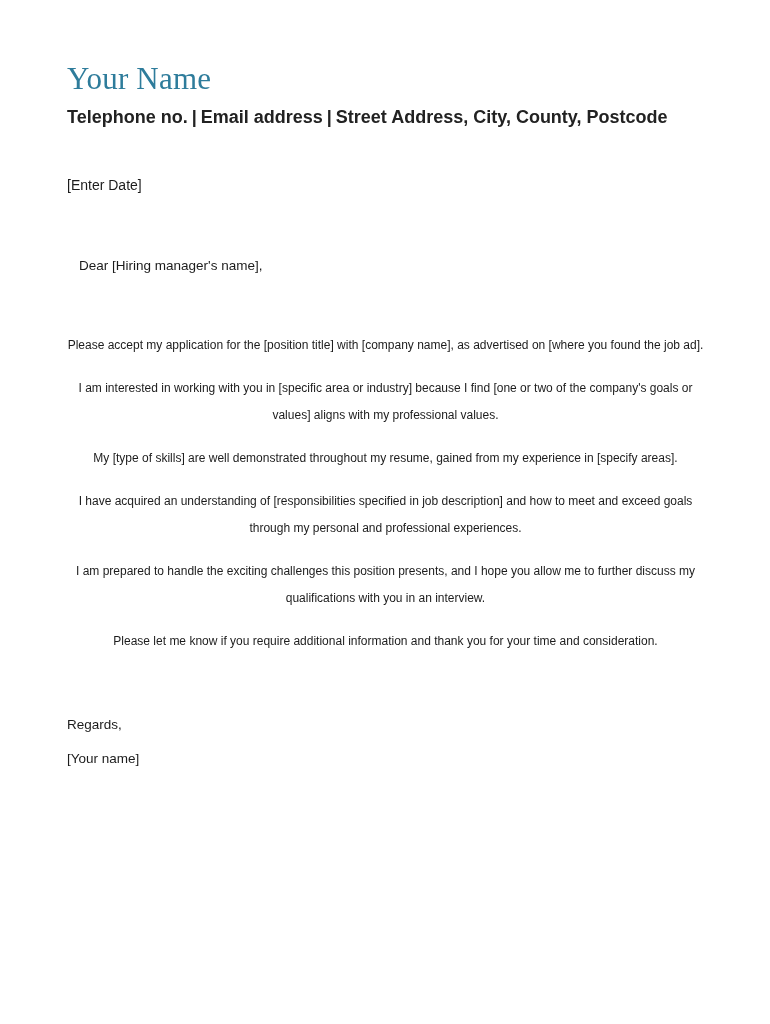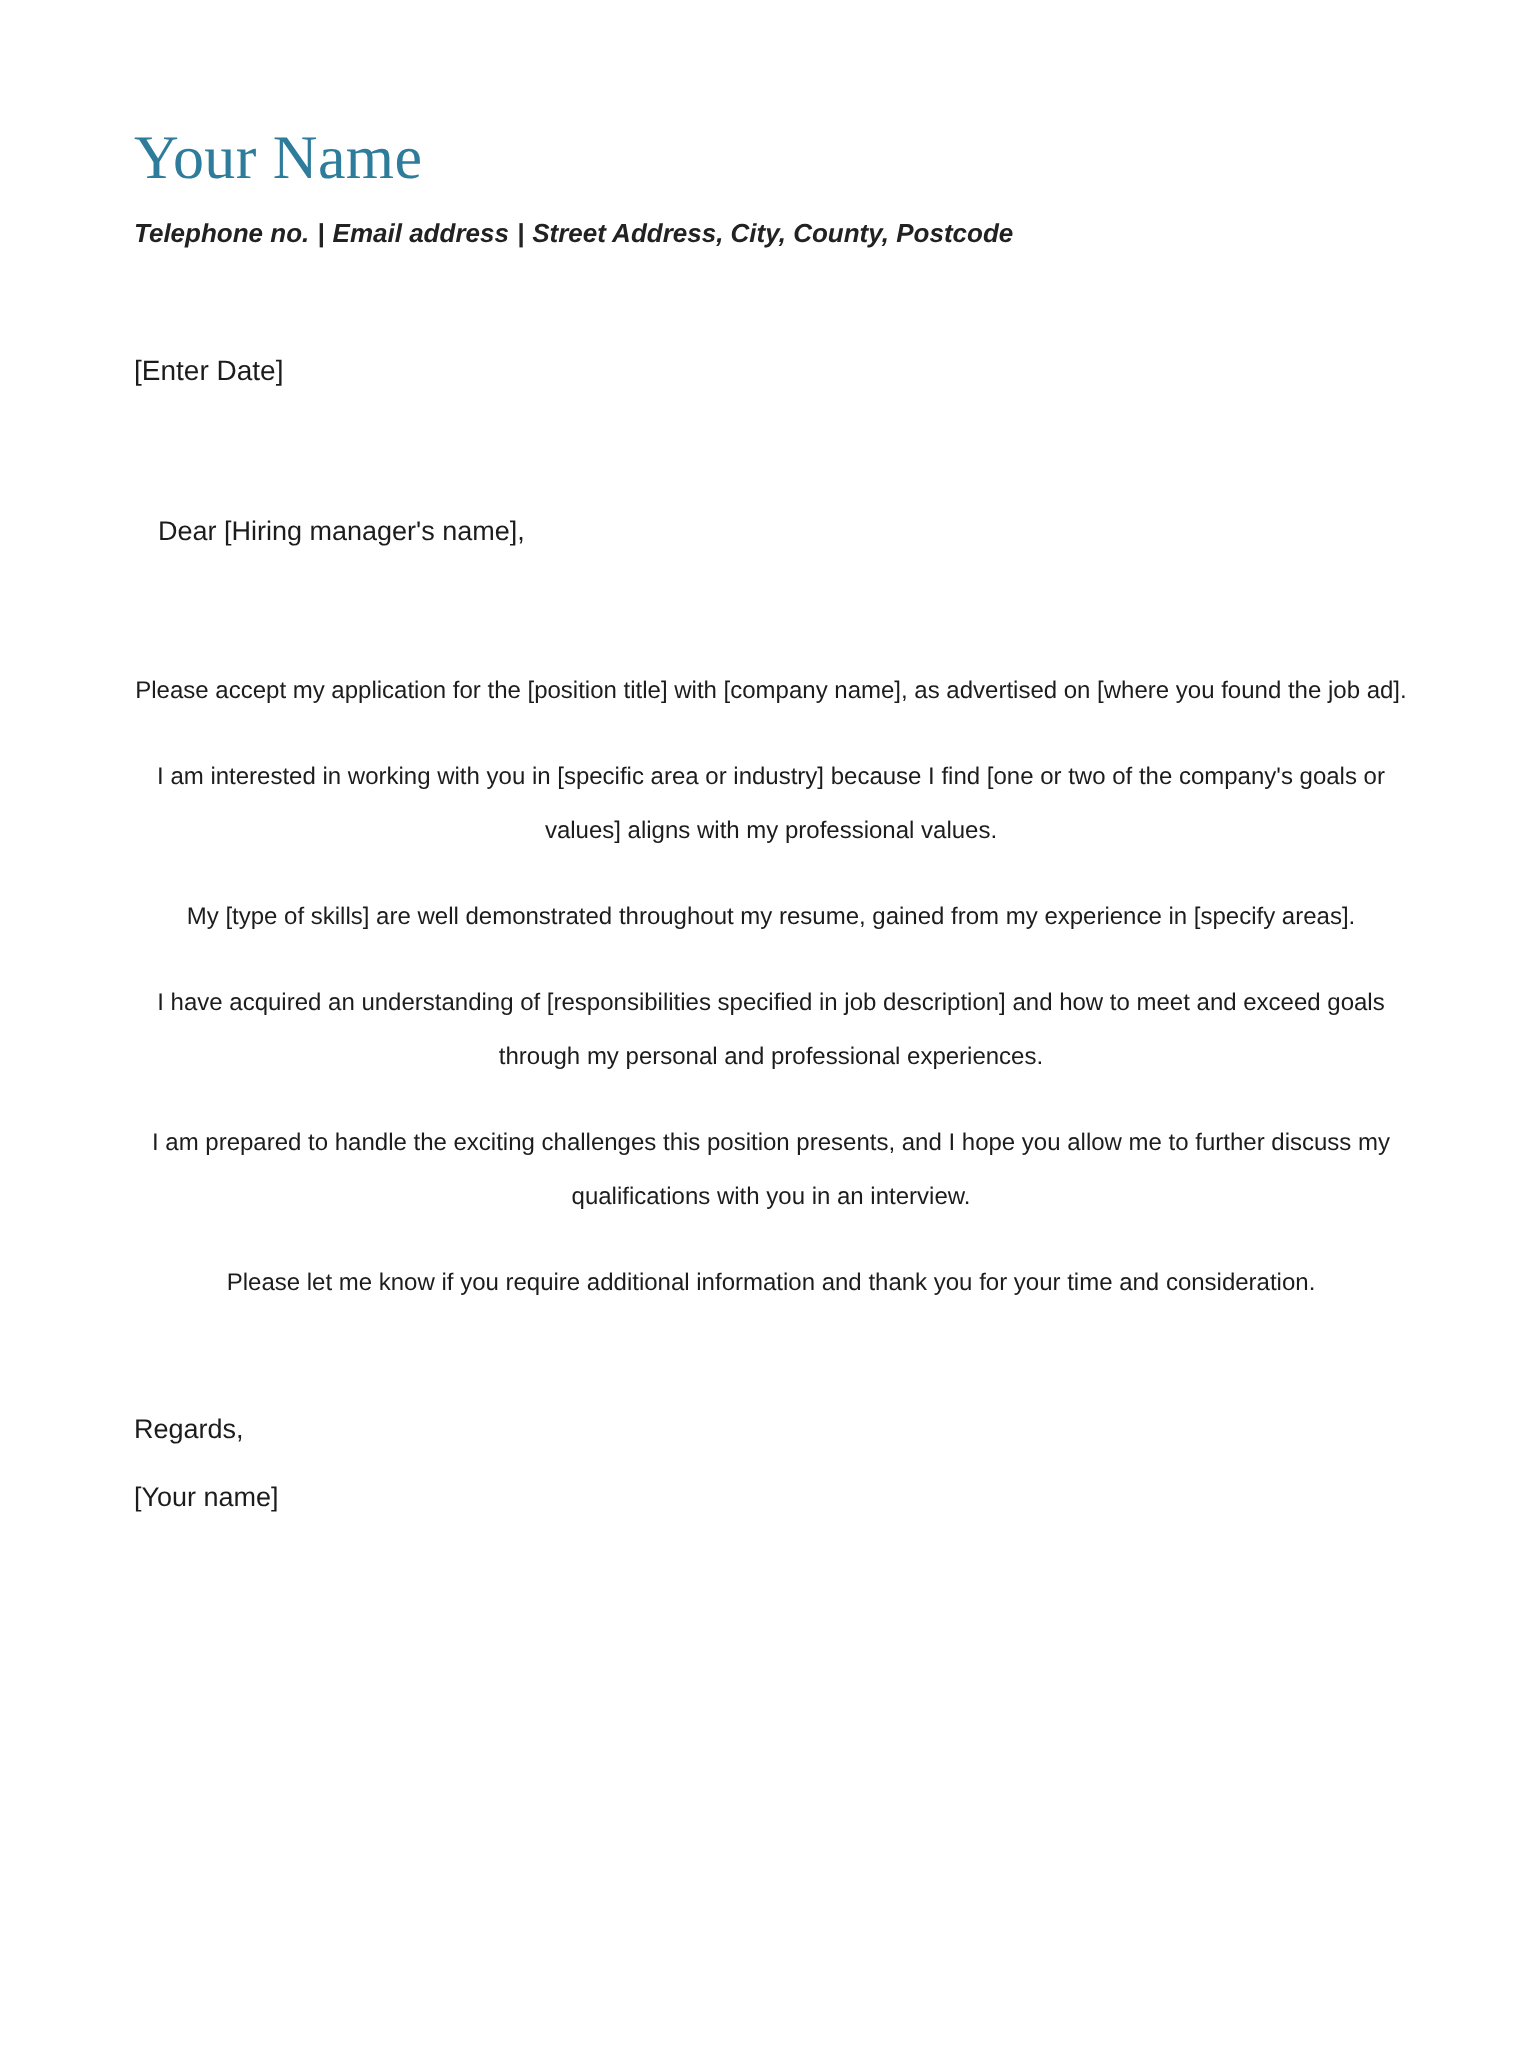--- a/index.html
+++ b/index.html
@@ -43,28 +43,27 @@
     line-height: 38px;
     color: #2E7C9B;
     letter-spacing: 0.2px;
     margin: 0 0 10px 0;
     padding: 0;
     white-space: nowrap;
   }
 
   .contact-line {
     font-family: "Liberation Sans", sans-serif;
-    font-size: 13px;
+    font-size: 18px;
     font-weight: bold;
     line-height: 18px;
     color: #222222;
     margin: 0;
     padding: 0;
     white-space: nowrap;
-    font-style: italic;
   }
 
   .contact-sep {
     display: inline;
     padding: 0 4px;
     font-weight: bold;
     color: #222222;
   }
 
   
@@ -93,21 +92,21 @@
   .letter-paragraph {
     margin: 0 0 16px 0;
     padding: 0;
     font-size: 12px;
     line-height: 27px;
     color: #1c1c1c;
     text-align: center;
   }
 
   .letter-paragraph:last-child {
-    margin-bottom: 5px;
+    margin-bottom: 15px;
   }
 
   .signoff-line {
     margin: 0;
     padding: 0;
     font-size: 13.5px;
     line-height: 27px;
     color: #1c1c1c;
   }
 

